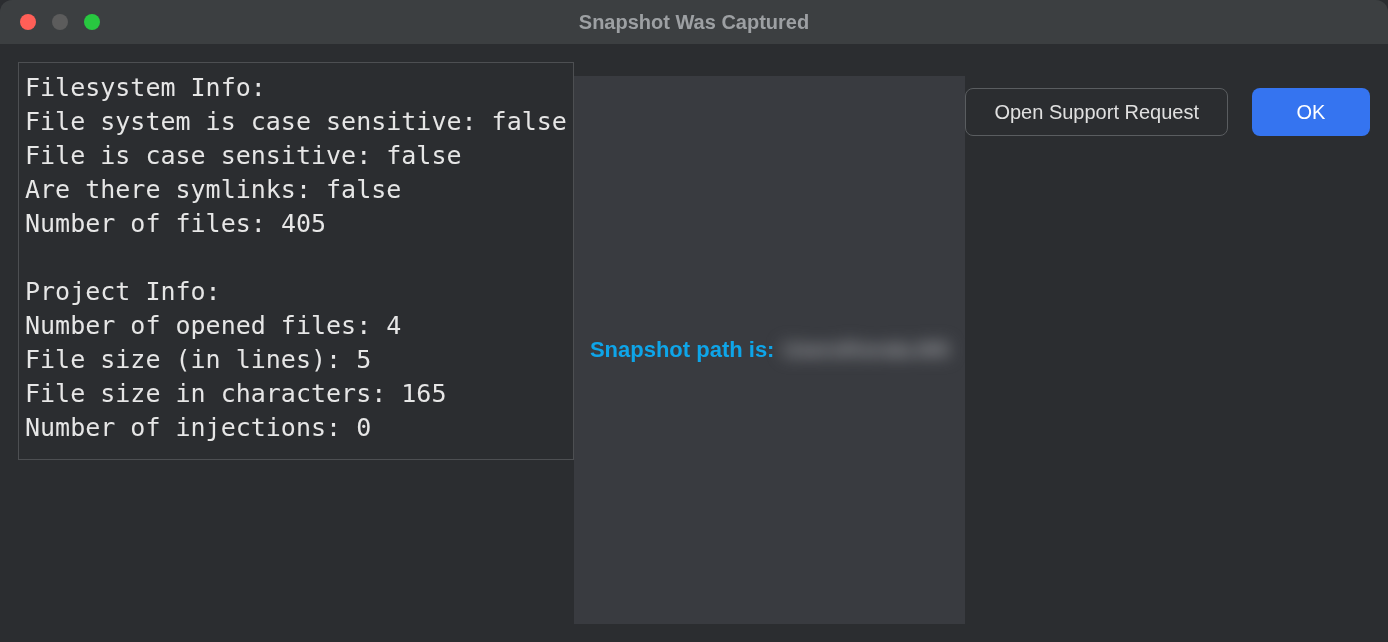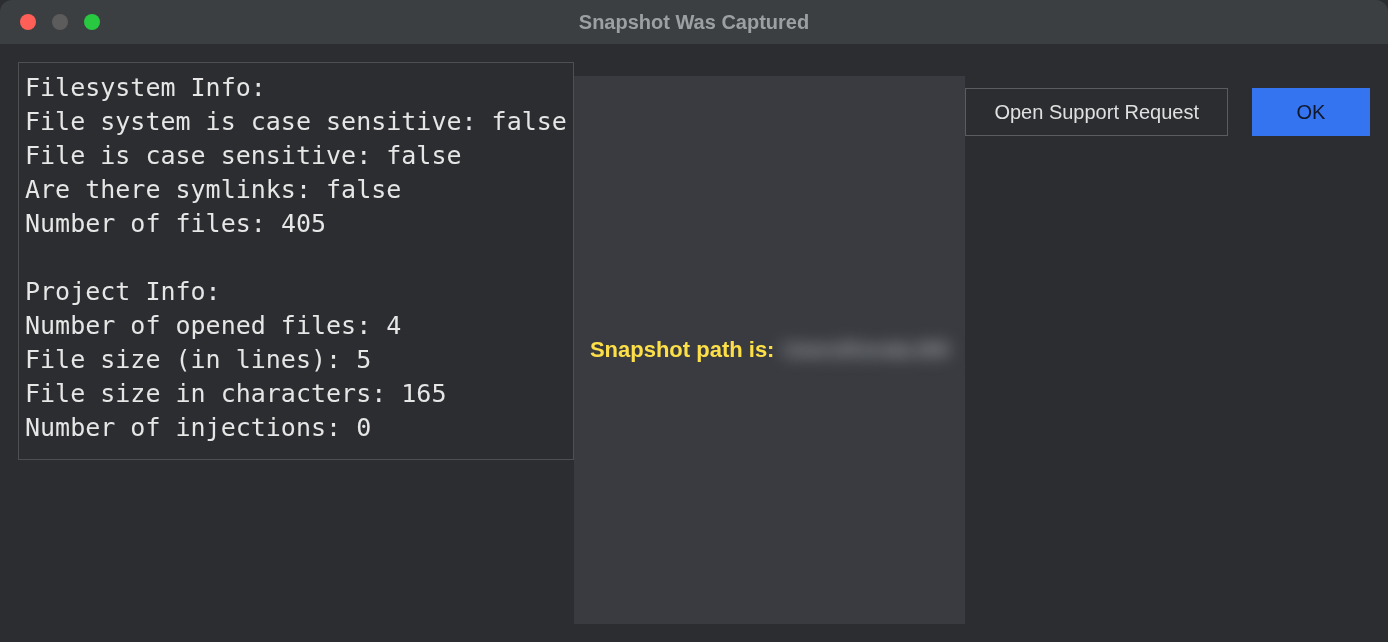--- a/index.html
+++ b/index.html
@@ -79,21 +79,21 @@
       margin-top: 14px;
       background: #393b40;
       padding: 14px 16px;
       display: flex;
       align-items: center;
       gap: 8px;
       overflow: hidden;
     }
 
     .path-label {
-      color: #fde047;
+      color: #0ea5e9;
       font-size: 22px;
       font-weight: 600;
       white-space: nowrap;
     }
 
     .path-blur {
       flex: 1;
       color: #9a9ca0;
       font-size: 22px;
       font-weight: 700;
@@ -106,40 +106,40 @@
     .button-row {
       display: flex;
       justify-content: flex-end;
       gap: 24px;
       margin-top: 26px;
     }
 
     .btn {
       height: 48px;
       padding: 0 28px;
-      border-radius: 0;
+      border-radius: 8px;
       font-size: 20px;
       font-weight: 500;
       display: inline-flex;
       align-items: center;
       justify-content: center;
       cursor: pointer;
       border: none;
       white-space: nowrap;
     }
 
     .btn-secondary {
       background: #2b2d30;
       color: #e0e0e0;
       border: 1px solid #5a5d60;
     }
 
     .btn-primary {
       background: #3574f0;
-      color: #0f172a;
+      color: #ffffff;
       min-width: 118px;
     }
   </style>
 </head>
 <body>
 
 <div class="titlebar">
   <div class="traffic-lights">
     <div class="traffic-light tl-close"></div>
     <div class="traffic-light tl-min"></div>

